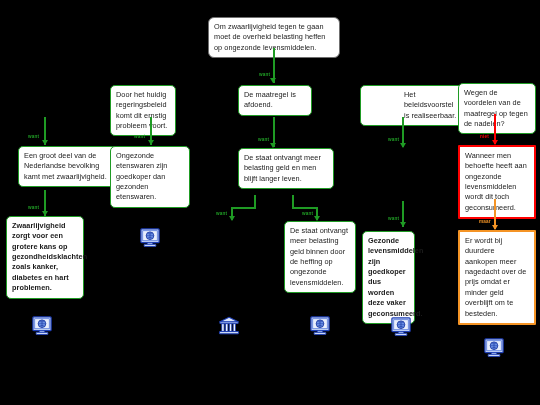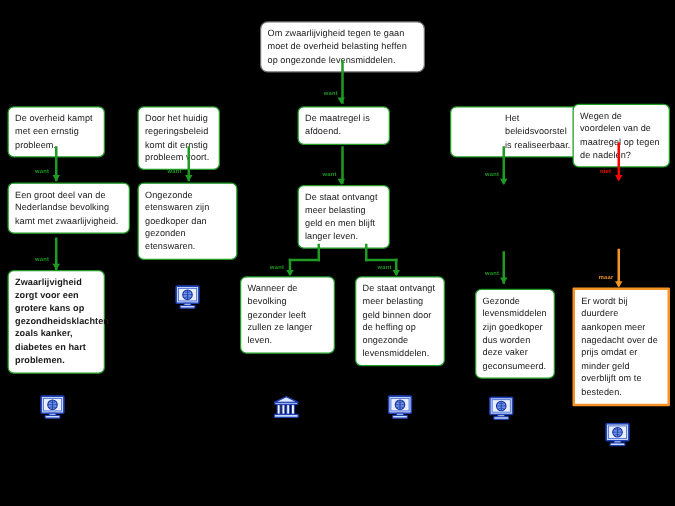--- a/index.html
+++ b/index.html
@@ -65,27 +65,26 @@
 <body>
 
 <div id="stage">
 
   <div class="node root" style="left:208px;top:17px;width:132px;">Om zwaarlijvigheid tegen te gaan moet de overheid  belasting heffen op ongezonde levensmiddelen.</div>
 
   <div class="conn" style="left:272.5px;top:48px;width:2px;height:35px;"></div>
   <div class="arrow" style="left:270px;top:78px;"></div>
   <div class="clabel" style="left:259px;top:72px;">want</div>
 
-  <div class="node" style="left:6px;top:85px;width:78px;">De overheid kampt met een ernstig probleem.</div>
 
   <div class="conn" style="left:44px;top:117px;width:2px;height:28px;"></div>
   <div class="arrow" style="left:42px;top:140px;"></div>
   <div class="clabel" style="left:28px;top:134px;">want</div>
 
-  <div class="node" style="left:6px;top:146px;width:98px;">Een groot deel van de Nederlandse bevolking kamt met zwaarlijvigheid.</div>
+  <div class="node" style="left:18px;top:146px;width:98px;">Een groot deel van de Nederlandse bevolking kamt met zwaarlijvigheid.</div>
 
   <div class="conn" style="left:44px;top:190px;width:2px;height:26px;"></div>
   <div class="arrow" style="left:42px;top:211px;"></div>
   <div class="clabel" style="left:28px;top:205px;">want</div>
 
   <div class="node" style="left:6px;top:216px;width:78px;font-weight:bold;">Zwaarlijvigheid zorgt voor een grotere kans op gezondheidsklachten zoals kanker, diabetes en hart problemen.</div>
 
   <div class="node" style="left:110px;top:85px;width:66px;">Door het huidig regeringsbeleid komt dit ernstig probleem voort.</div>
 
   <div class="conn" style="left:150px;top:117px;width:2px;height:28px;"></div>
@@ -93,57 +92,57 @@
   <div class="clabel" style="left:134px;top:134px;">want</div>
 
   <div class="node" style="left:238px;top:85px;width:74px;">De maatregel is afdoend.</div>
 
   <div class="node" style="left:110px;top:146px;width:80px;">Ongezonde etenswaren zijn goedkoper dan gezonden etenswaren.</div>
 
   <div class="conn" style="left:272.5px;top:117px;width:2px;height:30px;"></div>
   <div class="arrow" style="left:270px;top:143px;"></div>
   <div class="clabel" style="left:258px;top:137px;">want</div>
 
-  <div class="node" style="left:238px;top:148px;width:74px;">De staat ontvangt meer belasting geld en men blijft langer leven.</div>
+  <div class="node" style="left:238px;top:148px;width:96px;">De staat ontvangt meer belasting geld en men blijft langer leven.</div>
 
   <div class="conn" style="left:254px;top:195px;width:2px;height:14px;"></div>
   <div class="conn" style="left:231px;top:207px;width:25px;height:2px;"></div>
   <div class="conn" style="left:231px;top:207px;width:2px;height:13px;"></div>
   <div class="arrow" style="left:229px;top:216px;"></div>
   <div class="clabel" style="left:216px;top:211px;">want</div>
 
   <div class="conn" style="left:292px;top:195px;width:2px;height:14px;"></div>
   <div class="conn" style="left:292px;top:207px;width:26px;height:2px;"></div>
   <div class="conn" style="left:316px;top:207px;width:2px;height:13px;"></div>
   <div class="arrow" style="left:314px;top:216px;"></div>
   <div class="clabel" style="left:302px;top:211px;">want</div>
 
-  <div class="node" style="left:192px;top:221px;width:76px;">Wanneer de bevolking gezonder leeft zullen ze langer leven.</div>
 
   <div class="node" style="left:284px;top:221px;width:72px;">De staat ontvangt meer belasting geld binnen door de heffing op ongezonde levensmiddelen.</div>
 
   <div class="node" style="left:360px;top:85px;width:104px;padding-left:43px;">Het beleidsvoorstel is realiseerbaar.</div>
 
   <div class="conn" style="left:402px;top:117px;width:2px;height:30px;"></div>
   <div class="arrow" style="left:400px;top:143px;"></div>
   <div class="clabel" style="left:388px;top:137px;">want</div>
 
 
   <div class="conn" style="left:402px;top:201px;width:2px;height:26px;"></div>
   <div class="arrow" style="left:400px;top:222px;"></div>
   <div class="clabel" style="left:388px;top:216px;">want</div>
 
-  <div class="node" style="left:380px;top:231px;width:64px;">Gezonde levensmiddelen zijn goedkoper dus worden deze vaker geconsumeerd.</div>
+  <div class="node" style="left:362px;top:231px;width:53px;font-weight:bold;">Gezonde levensmiddelen zijn goedkoper dus worden deze vaker geconsumeerd.</div>
 
   <div class="node" style="left:458px;top:83px;width:78px;">Wegen de voordelen van de maatregel op tegen de nadelen?</div>
 
   <div class="conn red" style="left:494px;top:114px;width:2px;height:30px;"></div>
   <div class="arrow red" style="left:492px;top:140px;"></div>
   <div class="clabel red" style="left:480px;top:134px;">niet</div>
 
+  <div class="node red" style="left:458px;top:145px;width:78px;">Wanneer men behoefte heeft aan ongezonde levensmiddelen wordt dit toch geconsumeerd.</div>
 
   <div class="conn orange" style="left:494px;top:199px;width:2px;height:30px;"></div>
   <div class="arrow orange" style="left:492px;top:225px;"></div>
   <div class="clabel orange" style="left:479px;top:219px;">maar</div>
 
   <div class="node orange" style="left:458px;top:230px;width:78px;">Er wordt bij duurdere aankopen meer nagedacht over de prijs omdat er minder geld overblijft om te besteden.</div>
 
   <div class="icon" style="left:139px;top:228px;">
     <svg viewBox="0 0 24 22" xmlns="http://www.w3.org/2000/svg">
       <rect x="2" y="1" width="20" height="15" rx="1" fill="#c9d8f5" stroke="#1f3fb5" stroke-width="1.4"></rect>

